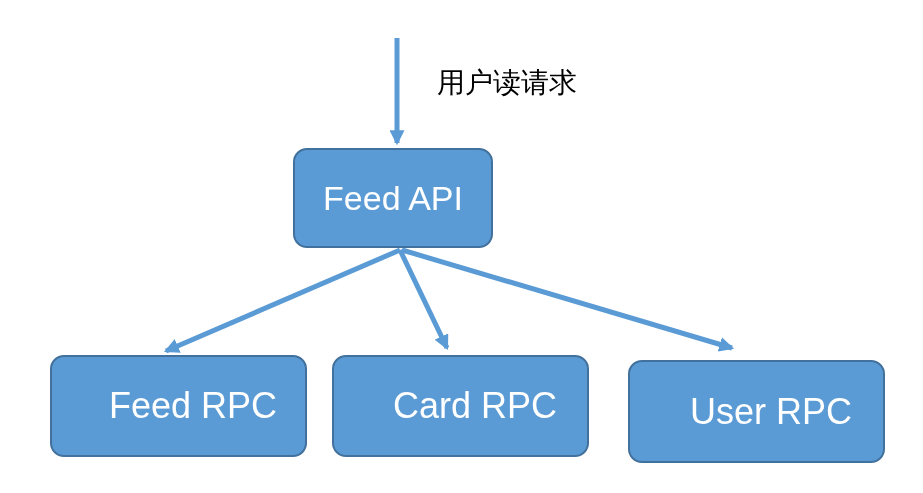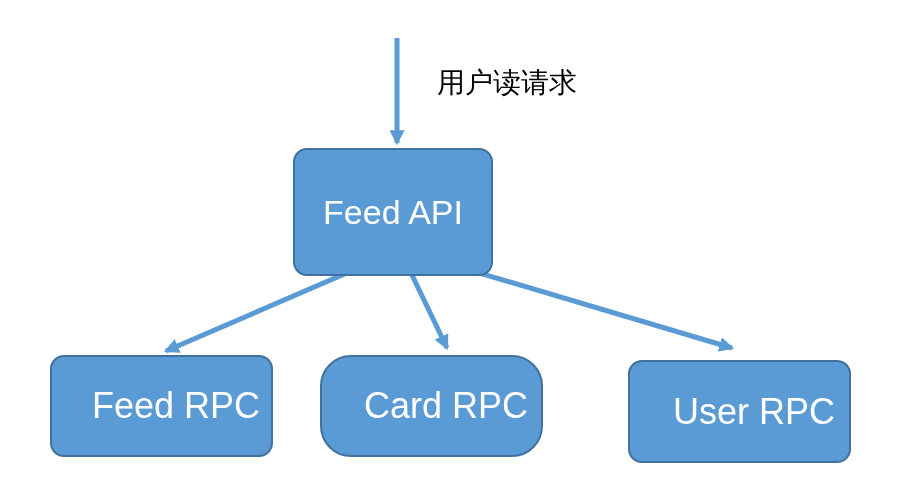--- a/index.html
+++ b/index.html
@@ -37,32 +37,32 @@
     background: var(--node-fill, #5b9bd5);
     border: 2px solid var(--node-border, #41719c);
     border-radius: 14px;
     box-sizing: border-box;
     color: var(--node-text, #ffffff);
   }
   .node-api {
     left: 293px;
     top: 148px;
     width: 200px;
-    height: 128px;
+    height: 100px;
     font-size: 34px;
   }
   .node-rpc {
     top: 355px;
-    width: 223px;
+    width: 257px;
     height: 102px;
     font-size: 36px;
     padding-left: 29px;
   }
   .node-feed-rpc { left: 50px; }
-  .node-card-rpc { left: 320px; border-radius: 31px; }
+  .node-card-rpc { left: 332px; }
   .node-user-rpc { left: 628px; top: 360px; height: 103px; }
   .annotation {
     position: absolute;
     left: 437px;
     top: 66px;
     font-size: 28px;
     line-height: 1.2;
     color: var(--annotation-text, #000000);
     white-space: nowrap;
   }

